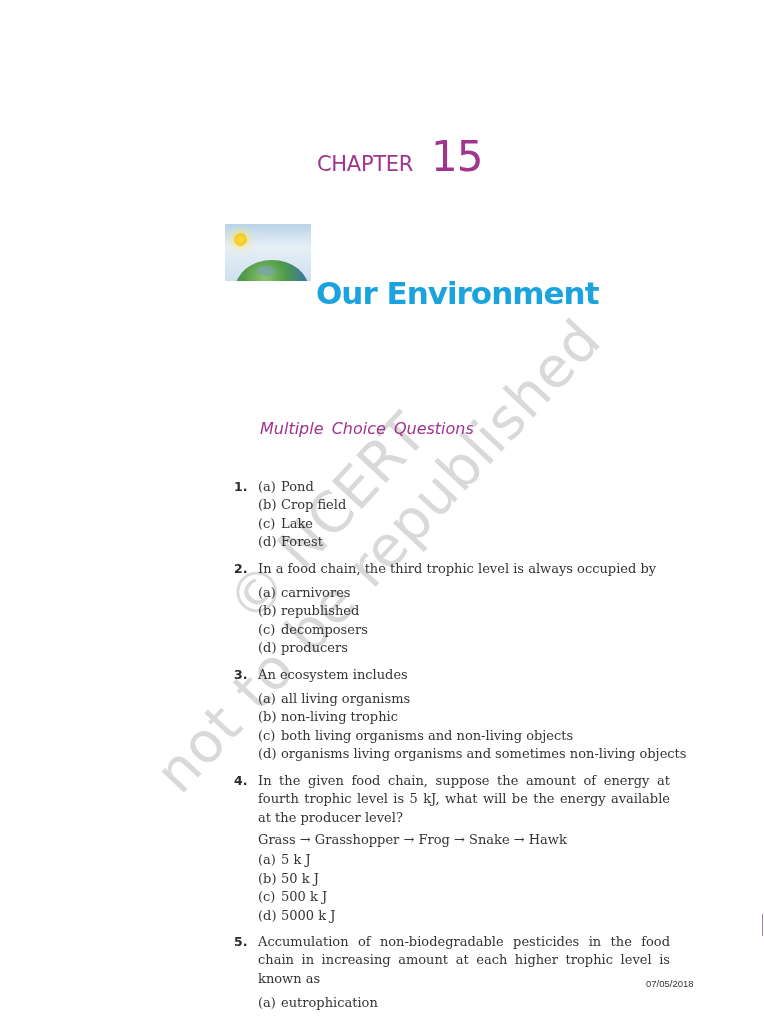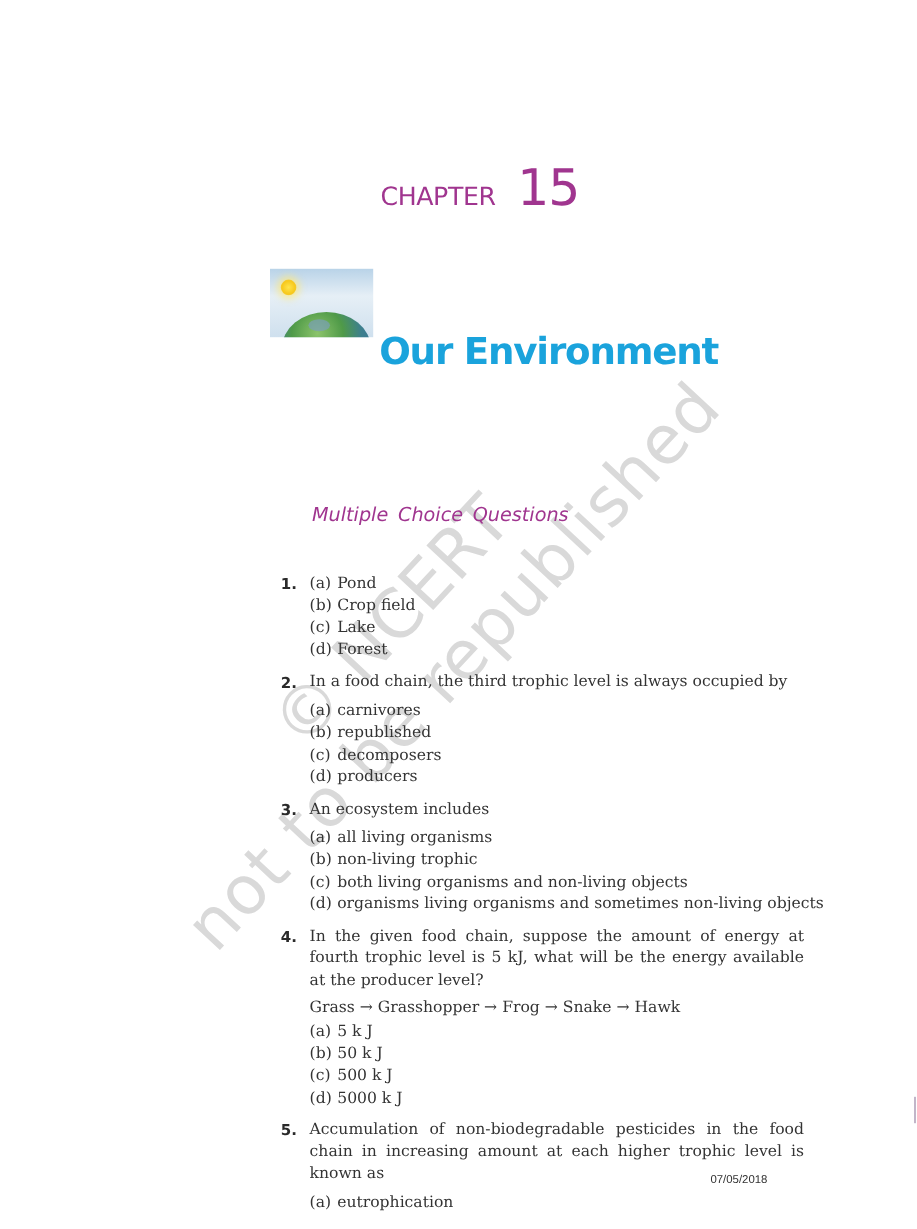--- a/index.html
+++ b/index.html
@@ -162,21 +162,21 @@
       left: 190px;
       top: 740px;
       font-size: 56px;
       transform: rotate(-47deg);
       letter-spacing: 1px;
     }
     .content-layer { position: relative; z-index: 1; }
 
     .footer-date {
       position: absolute;
-      left: 592px;
+      left: 646px;
       top: 978px;
       font-family: "Liberation Sans", sans-serif;
       font-size: 9.5px;
       color: #333;
     }
     .margin-mark {
       position: absolute;
       left: 762px;
       top: 914px;
       width: 1px;

